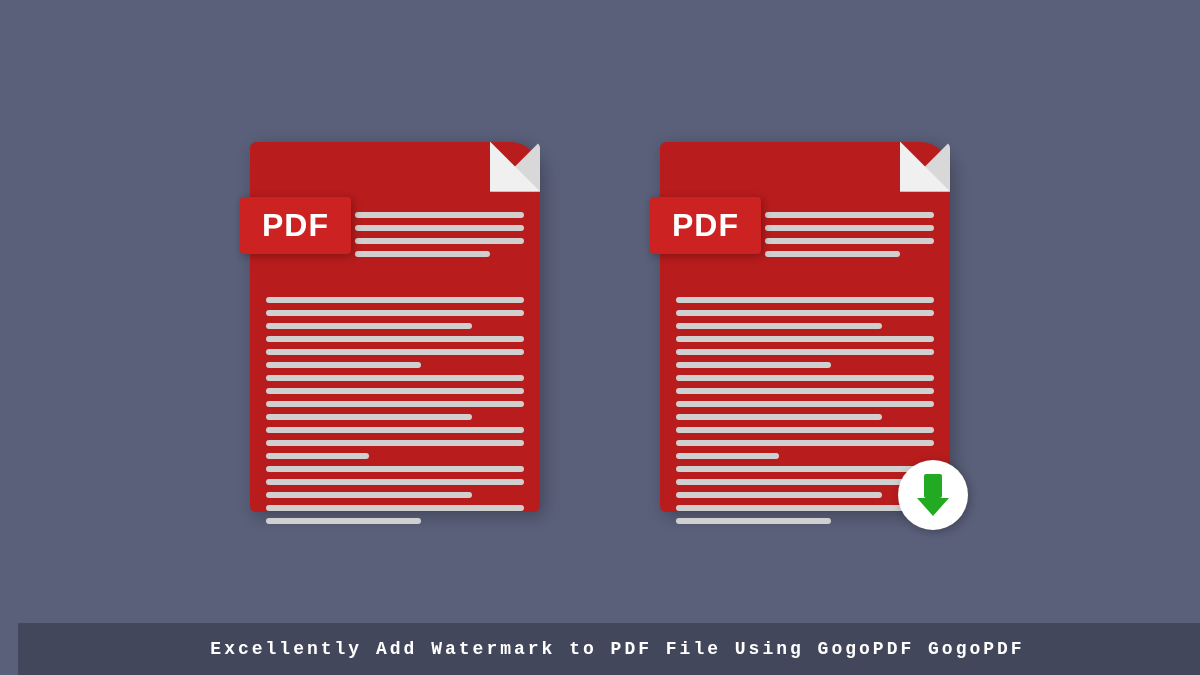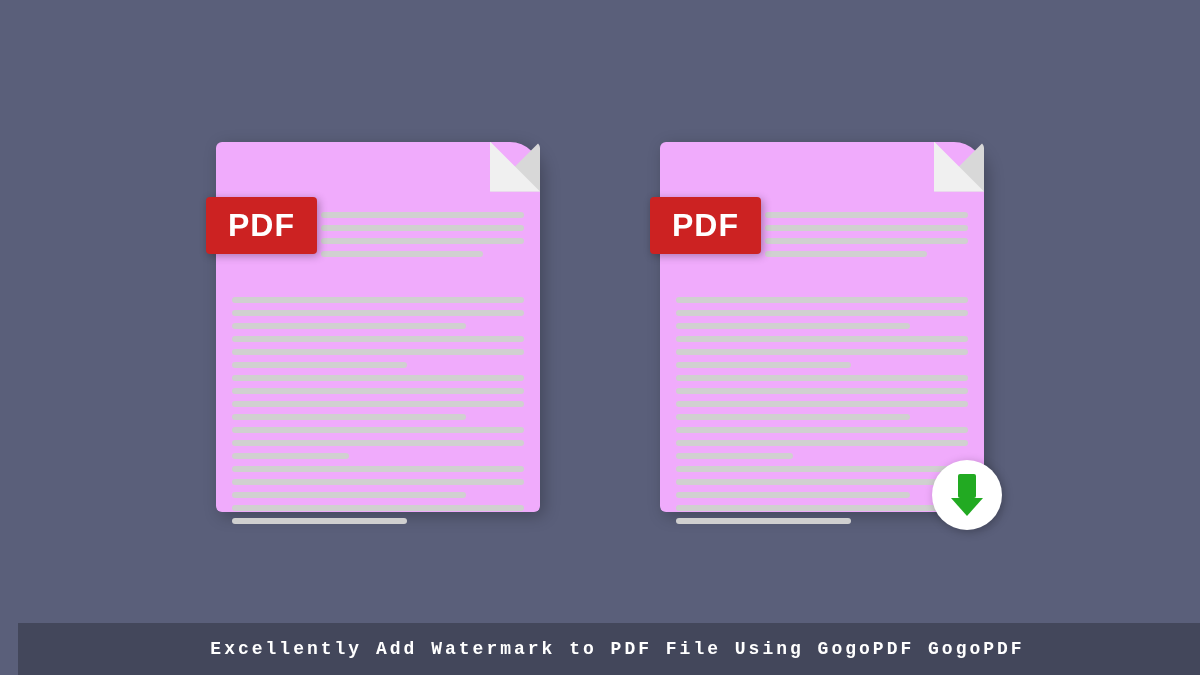--- a/index.html
+++ b/index.html
@@ -24,23 +24,23 @@
       display: flex;
       align-items: center;
       justify-content: center;
       gap: 120px;
       flex: 1;
       padding-top: 30px;
     }
 
     .pdf-document {
       position: relative;
-      width: 324px;
+      width: 290px;
       height: 370px;
-      background: #f0abfc;
+      background: #b91c1c;
       border-radius: 6px 30px 6px 6px;
       box-shadow: 4px 4px 16px rgba(0,0,0,0.25);
     }
 
     .pdf-document::before {
       content: '';
       position: absolute;
       top: 0;
       right: 0;
       width: 50px;

